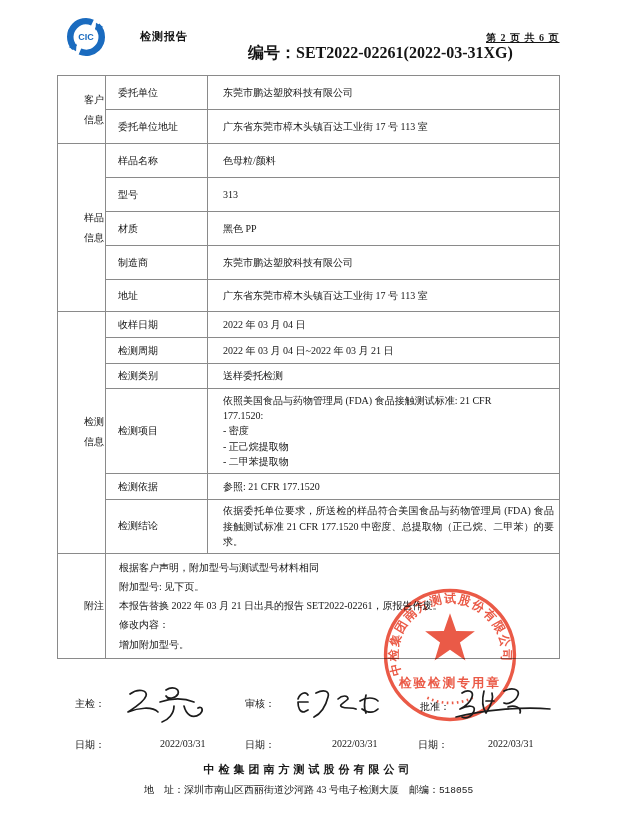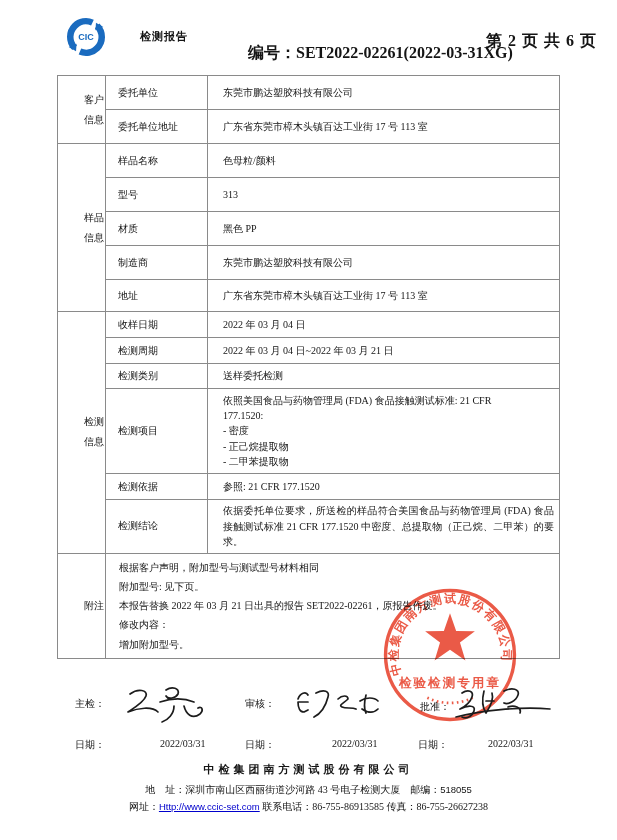--- a/index.html
+++ b/index.html
@@ -2,21 +2,21 @@
 <html><head>
 <meta charset="utf-8">
 <style>
   html,body{margin:0;padding:0;background:#e8e8e8;}
   .page{position:relative;width:617px;height:840px;margin:0 auto;background:#ffffff;
         font-family:"Liberation Serif","DejaVu Serif",serif;color:#151515;overflow:hidden;}
   
   .hdr-logo{position:absolute;left:65px;top:16px;width:42px;height:42px;}
   .hdr-title{position:absolute;left:140px;top:29px;font-size:11px;font-weight:bold;letter-spacing:1px;}
   .hdr-no{position:absolute;left:248px;top:31px;font-size:16px;font-weight:bold;margin-top:12px;}
-  .hdr-page{position:absolute;left:486px;top:31px;font-size:16px;font-weight:bold;letter-spacing:1px;}
+  .hdr-page{position:absolute;left:486px;top:31px;font-size:10px;font-weight:bold;letter-spacing:1px;text-decoration:underline;}
   
   table.report{position:absolute;left:57px;top:75px;width:502px;border-collapse:collapse;
         table-layout:fixed;font-size:10px;}
   table.report td{border:1px solid #8a8a8a;vertical-align:middle;overflow:hidden;}
   td.group{text-align:right;line-height:20px;}
   td.flabel{padding-left:12px;}
   td.fvalue{padding-left:15px;padding-right:10px;}
   .rh34{height:34px}.rh32{height:32px}.rh26{height:26px}.rh25{height:25px}
   .rh85{height:85px}.rh50{height:50px}.rh97{height:97px}
   td.items{padding:4px 10px 4px 15px;}
@@ -28,21 +28,21 @@
   .sig-label{position:absolute;font-size:10px;}
   .sig-svg{position:absolute;}
   .sig-svg path{fill:none;stroke:#1c1c1c;stroke-width:1.7;stroke-linecap:round;stroke-linejoin:round;}
   
   .stamp{position:absolute;left:377px;top:582px;opacity:.88;mix-blend-mode:multiply;}
   
   .f1{position:absolute;left:0;top:762px;width:100%;text-align:center;font-size:11px;
       font-weight:bold;letter-spacing:4px;}
   .f2{position:absolute;left:0;top:783px;width:100%;text-align:center;font-size:10px;}
   .f3{position:absolute;left:0;top:800px;width:100%;text-align:center;font-size:10px;}
-  .mono{font-family:Liberation Sans, sans-serif;font-size:9.5px;}
+  .mono{font-family:Liberation Mono, monospace;font-size:9.5px;}
   a.weblink{color:#0000cc;text-decoration:underline;}
 </style>
 </head>
 <body>
 
 <div class="page">
 
   <svg class="hdr-logo" viewBox="0 0 40 40">
     <g transform="rotate(-45 20 20)">
       <circle cx="20" cy="20" r="15" fill="none" stroke="#1a6bbf" stroke-width="6.2" stroke-dasharray="41 6.2"></circle>
@@ -188,15 +188,14 @@
 
   <span class="sig-label" style="left:75px;top:738px;">日期：</span>
   <span class="sig-label" style="left:160px;top:738px;">2022/03/31</span>
   <span class="sig-label" style="left:245px;top:738px;">日期：</span>
   <span class="sig-label" style="left:332px;top:738px;">2022/03/31</span>
   <span class="sig-label" style="left:418px;top:738px;">日期：</span>
   <span class="sig-label" style="left:488px;top:738px;">2022/03/31</span>
 
   <div class="f1">中检集团南方测试股份有限公司</div>
   <div class="f2"><span>地　址：</span><span>深圳市南山区西丽街道沙河路 43 号电子检测大厦</span><span>　邮编：</span><span class="mono">518055</span></div>
-  <div class="f3"><span>网址：</span><a class="weblink mono" href="#">Http://www.ccic-set.com</a><span> 联系电话：</span><span>86-755-86913585</span><span> 传真：</span><span>86-755-26627238</span></div>
 
 </div>
 
 </body></html>

